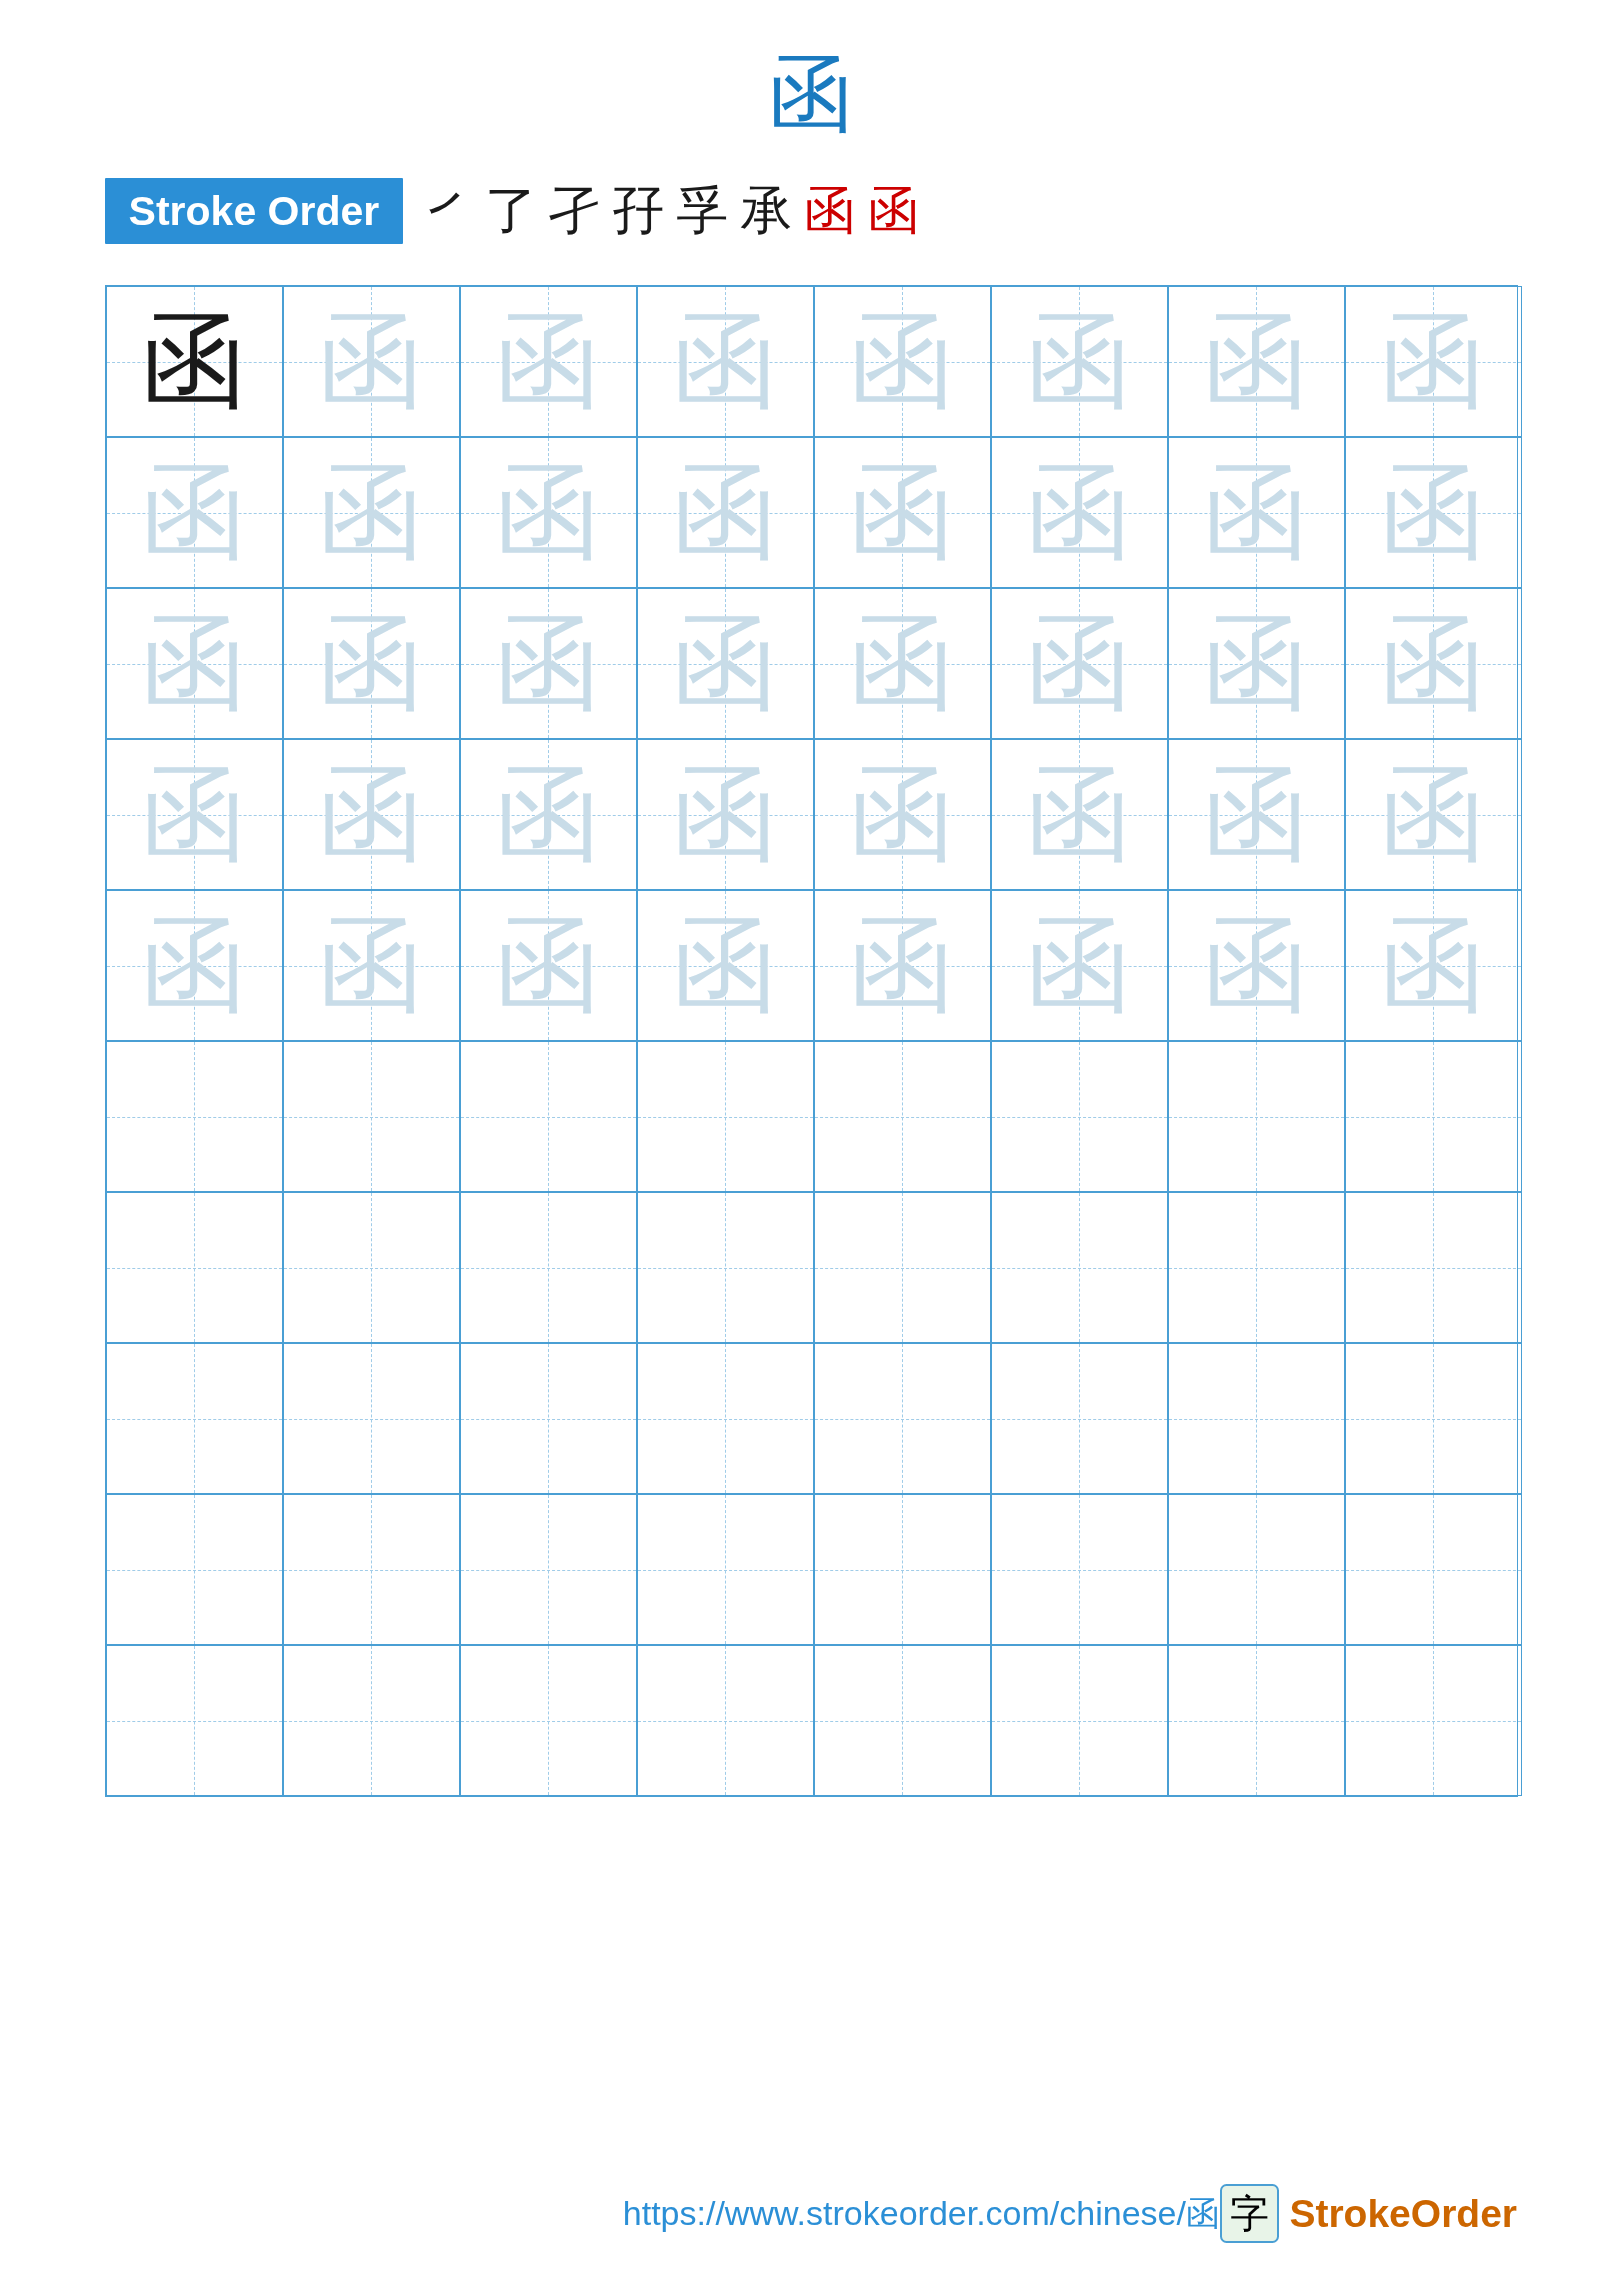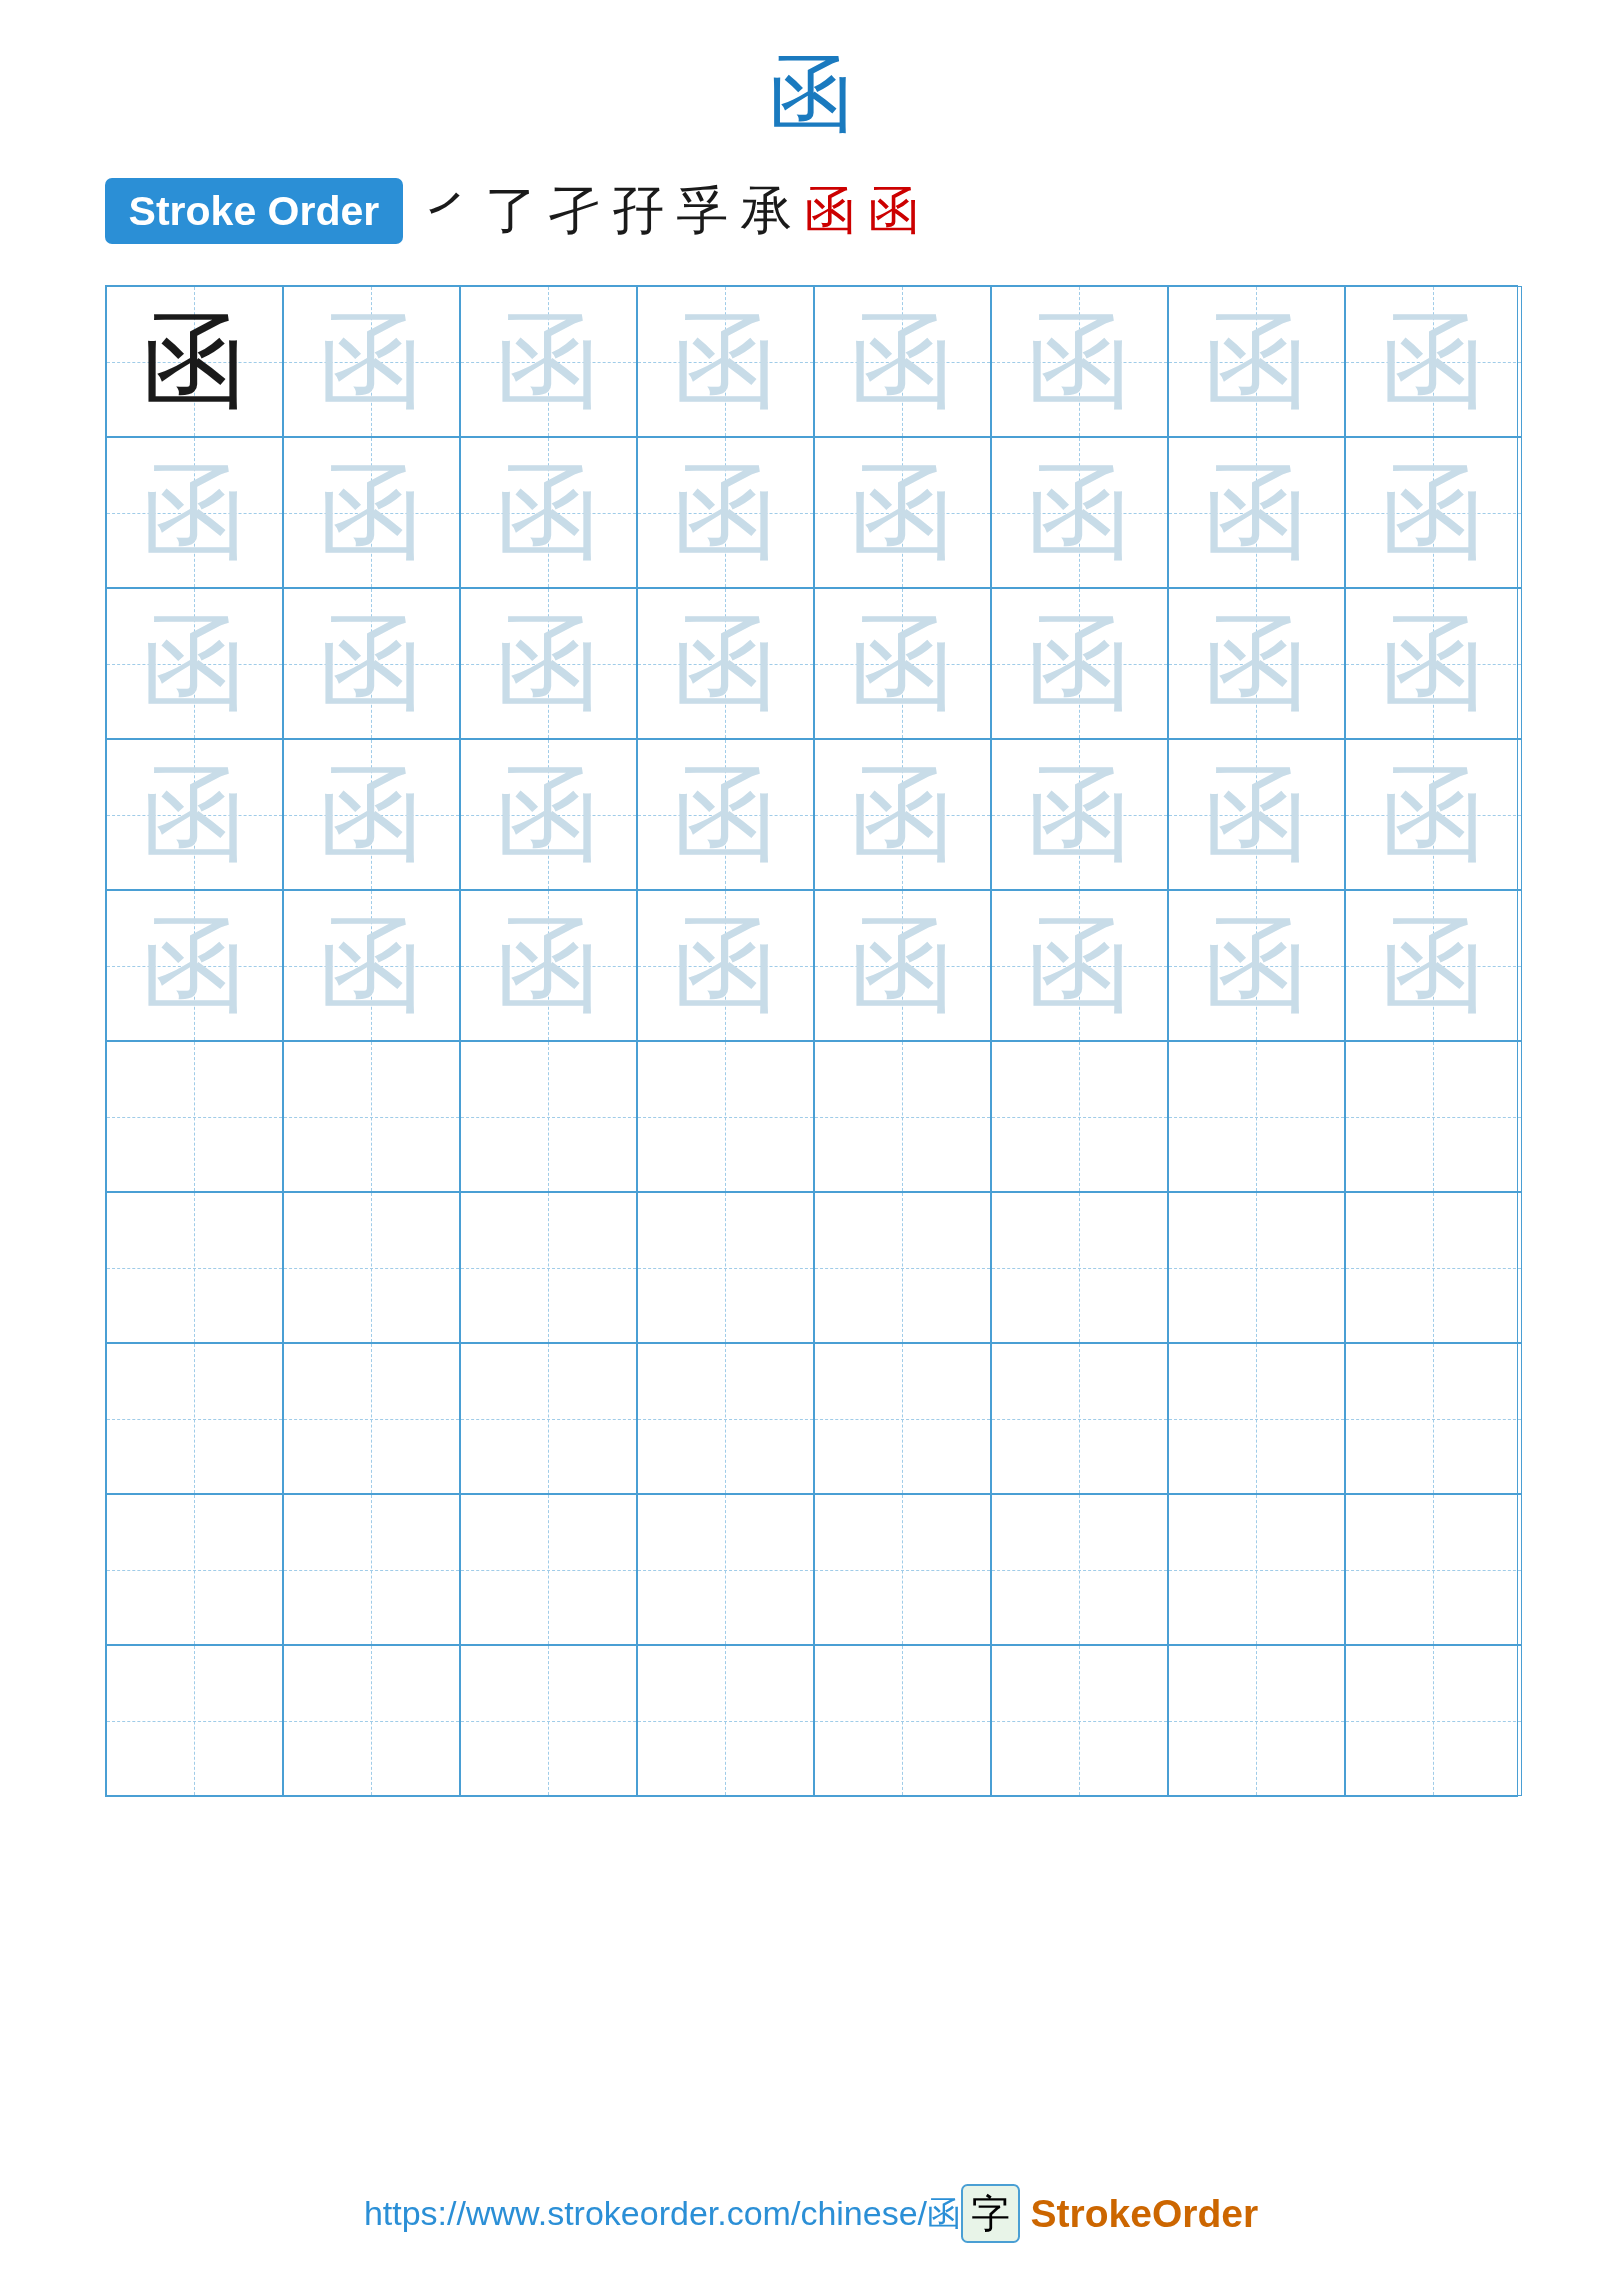--- a/index.html
+++ b/index.html
@@ -53,21 +53,21 @@
       margin-left: 105px;
     }
 
     .stroke-order-badge {
       background: #2b8fd6;
       color: white;
       font-size: 41px;
       font-family: Arial, sans-serif;
       font-weight: 600;
       padding: 9.2px 23.6px;
-      border-radius: 7px;
+      border-radius: 1px;
     }
 
     .stroke-steps {
       display: flex;
       align-items: center;
       gap: 11.8px;
     }
 
     .stroke-step {
       font-size: 52px;
@@ -136,21 +136,21 @@
       line-height: 1;
     }
 
     .footer {
       position: absolute;
       bottom: 52px;
       left: 0;
       right: 0;
       display: flex;
       align-items: center;
-      justify-content: center;
+      justify-content: flex-end;
       padding: 0 105px;
     }
 
     .footer-url {
       font-size: 34px;
       color: #2b8fd6;
       font-family: Arial, sans-serif;
     }
 
     .footer-brand {

